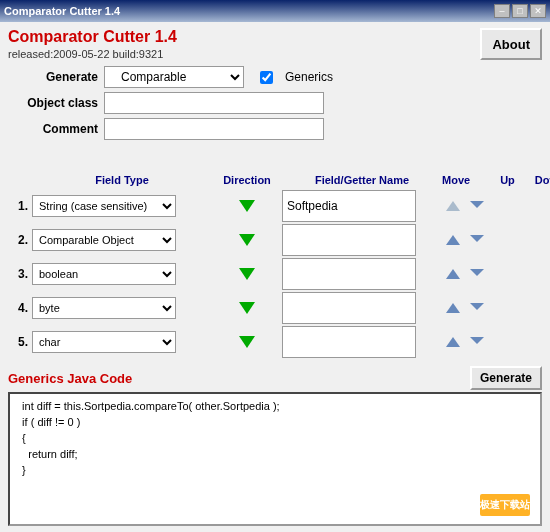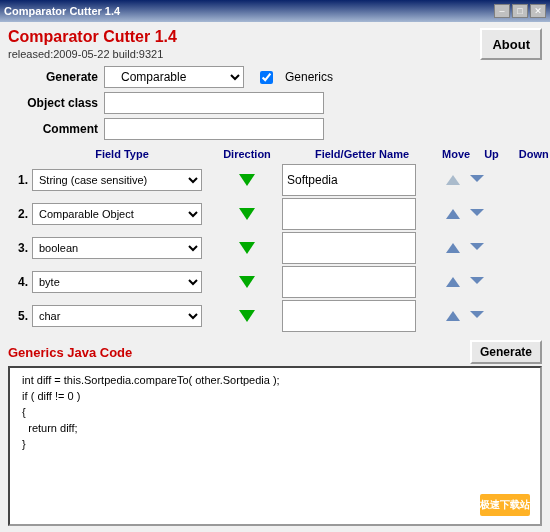--- a/index.html
+++ b/index.html
@@ -138,24 +138,25 @@
       align-items: end;
     }
     .col-header {
       font-weight: bold;
       font-size: 11px;
       color: #000080;
       text-align: center;
     }
     .move-header {
       display: flex;
-      gap: 14px;
+      gap: 30px;
       font-weight: bold;
       font-size: 11px;
       color: #000080;
+      margin-top: 26px;
     }
 
     .table-rows {
       display: flex;
       flex-direction: column;
       gap: 2px;
     }
     .table-row {
       display: grid;
       grid-template-columns: 24px 180px 70px 160px 60px 50px;
@@ -166,21 +167,21 @@
       font-size: 12px;
       text-align: right;
       padding-right: 4px;
     }
     .row-select {
       background: white;
       border: 1px solid #999;
       padding: 1px 2px;
       font-size: 11px;
       height: 22px;
-      width: 170px;
+      width: 144px;
     }
     .sort-icon {
       display: flex;
       justify-content: center;
       align-items: center;
     }
     
     .tri-green {
       width: 0;
       height: 0;

